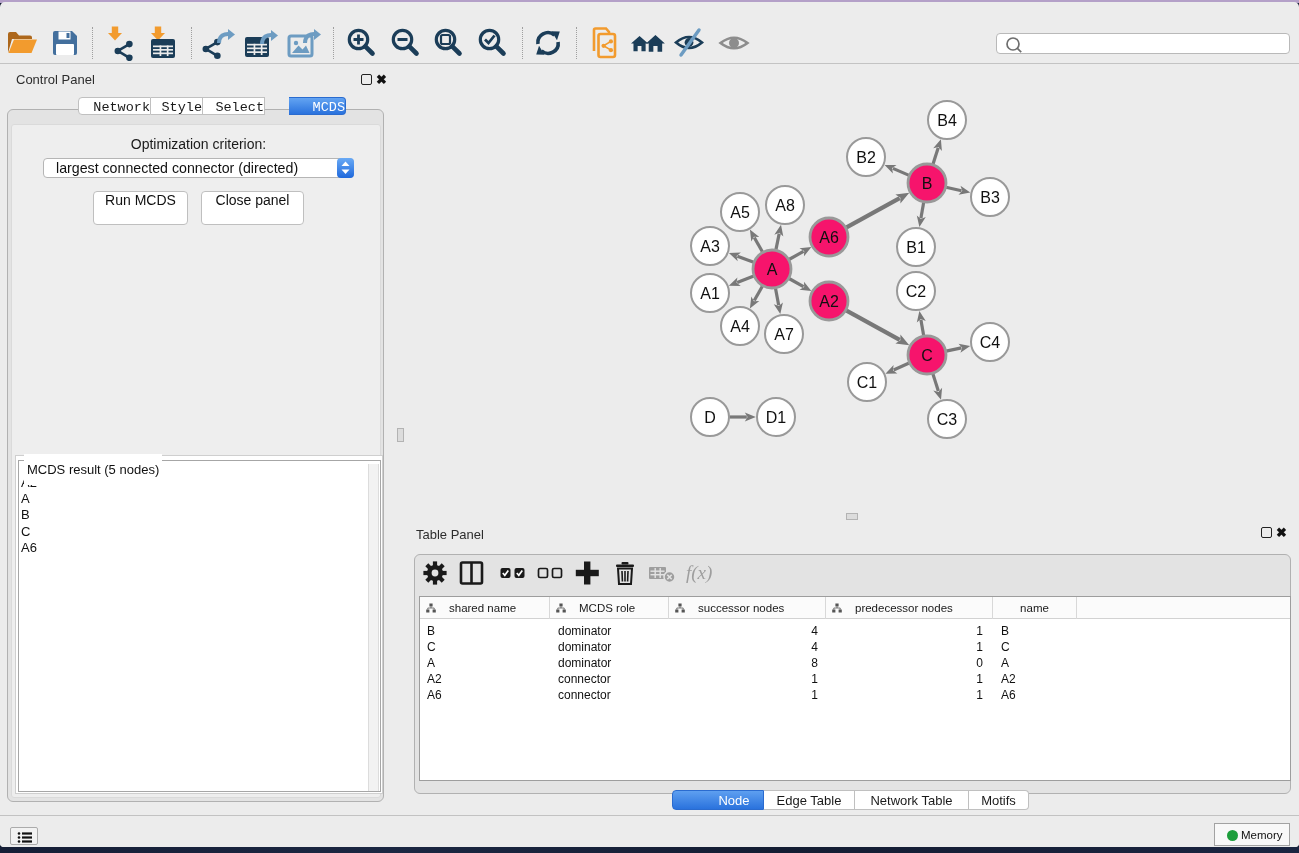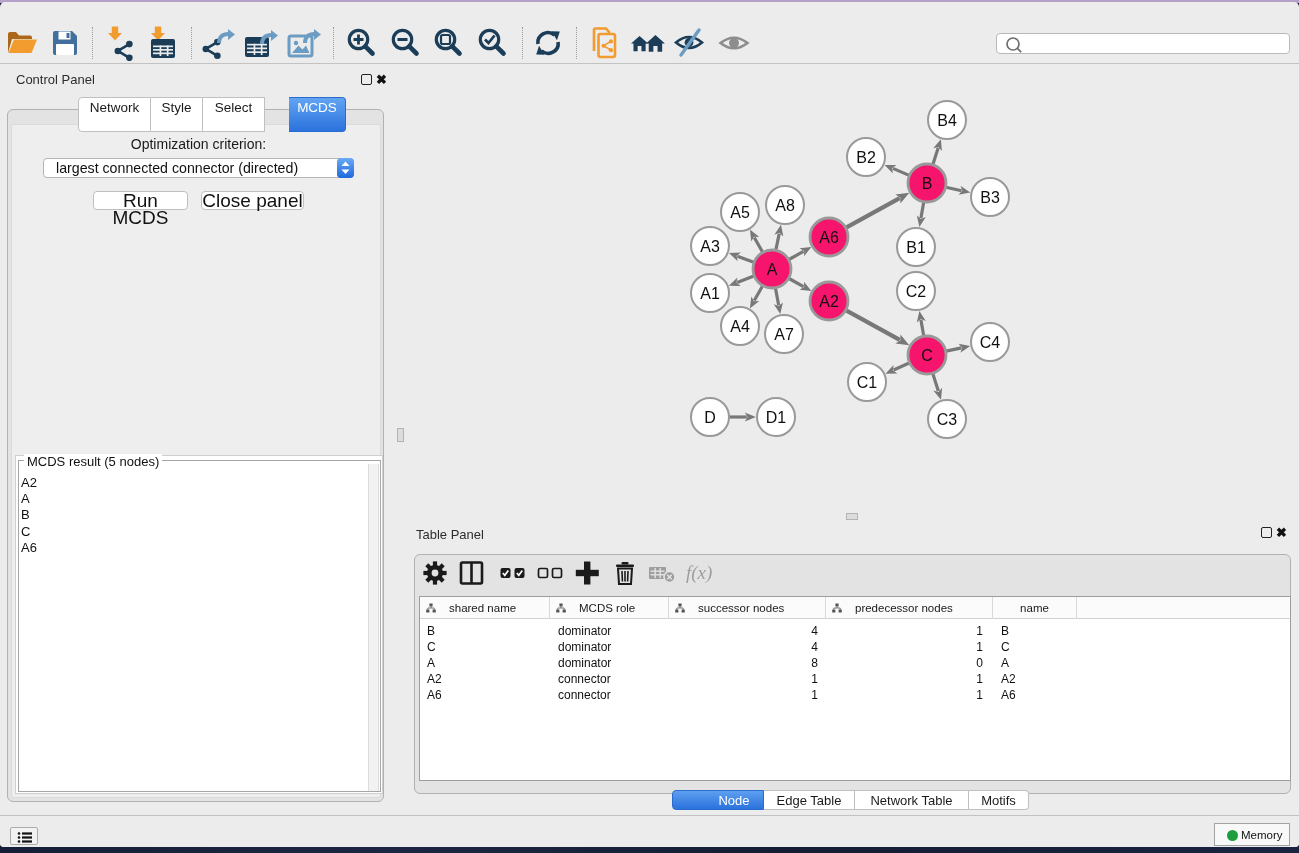--- a/index.html
+++ b/index.html
@@ -22,40 +22,40 @@
 .sep { position:absolute; top:5px; height:32px; width:0;
   border-left:1px dotted #9f9f9f; }
 .ticon { position:absolute; top:3px; width:36px; height:36px; }
 #searchbox { position:absolute; left:996px; top:11px; width:294px; height:21px;
   background:#fff; border:1px solid #b9b9b9; border-radius:4px; }
 
 #cp-title { left:16px; top:70px; font-size:13px; color:#2d2d2d; }
 .winbtn-sq { width:11px; height:11px; border:1.6px solid #222; border-radius:2px; }
 .winbtn-x { font-size:13px; font-weight:bold; color:#111; line-height:11px; }
 #cp-tabs { left:78px; top:95px; height:19px; display:flex; }
-.tab { height:35px; font-size:13.5px; line-height:19px; text-align:center;
-  background:#fff; border:1px solid #c0c0c0; border-left:none; color:#1a1a1a; }
+.tab { height:18px; font-size:13.5px; line-height:19px; text-align:right;
+  background:#fff; border:1px solid #c0c0c0; border-left:none; color:#1a1a1a;font-family:Liberation Mono, monospace; }
 .tab.first { border-left:1px solid #c0c0c0; border-radius:4px 0 0 4px; }
 .tab.last { border-radius:0 4px 4px 0; }
 .tab.sel { background:linear-gradient(#63a4f2,#2a72dd); color:#fff; border-color:#2a6bcf;margin-left:24px; }
 #cp-box { left:7px; top:107px; width:377px; height:693px; background:#e3e3e3;
   border:1px solid #b1b1b1; border-radius:6px; }
 #cp-inner { left:11px; top:122px; width:370px; height:674px; background:#eeeeee;
   border:1px solid #dadada; border-radius:3px; }
 #opt-label { left:0px; top:134px; width:397px; text-align:center; font-size:14px; color:#1a1a1a; }
 #dropdown { left:43px; top:156px; width:311px; height:20px; background:#fff;
   border:1px solid #b5b5b5; border-radius:4px; }
 #dropdown .txt { position:absolute; left:12px; top:0; font-size:14.2px; line-height:19px; color:#111; }
 #dd-btn { position:absolute; right:-1px; top:-1px; width:17px; height:20px;
   background:linear-gradient(#6aaaf5,#1e68dc); border-radius:4px; }
-.btn { position:absolute; height:19px; background:#fff; border:1px solid #bfbfbf;
-  border-radius:4px; font-size:19px; text-align:center; line-height:17px; color:#111; }
+.btn { position:absolute; height:34px; background:#fff; border:1px solid #bfbfbf;
+  border-radius:4px; font-size:14px; text-align:center; line-height:17px; color:#111; }
 #fs-white { left:15px; top:453px; width:368px; height:339px; background:#fff; border:1px solid #cfcfcf; }
 #fieldset { left:18px; top:458px; width:363px; height:332px; border:1px solid #a6a6a6; }
-#fs-legend { left:24px; top:452px; background:#fff; font-size:13px; color:#111; padding:0 3px; }
+#fs-legend { left:24px; top:452px; background:#fff; font-size:13px; color:#111; padding:8px 3px; }
 #fs-scroll { position:absolute; left:352px; top:8px; width:11px; height:328px; background:#f2f2f2;
   border-left:1px solid #dcdcdc; border-right:1px solid #dcdcdc; }
 #fs-list { position:absolute; left:5px; top:19px; font-size:13px; color:#111; line-height:16.2px; }
 
 #net { left:402px; top:62px; width:896px; height:448px; background:#fff;
   border:1px solid #9b9b9b; }
 #net-title { position:absolute; left:0; top:0; width:894px; height:21px;
   background:linear-gradient(#f6f6f6,#d8d8d8); border-bottom:1px solid #aaaaaa; }
 #net-title .tl { position:absolute; top:4px; width:12.5px; height:12.5px; border-radius:50%; }
 #net-title-text { width:100%; text-align:center; font-size:14px; color:#1d1d1d; line-height:21px; }

